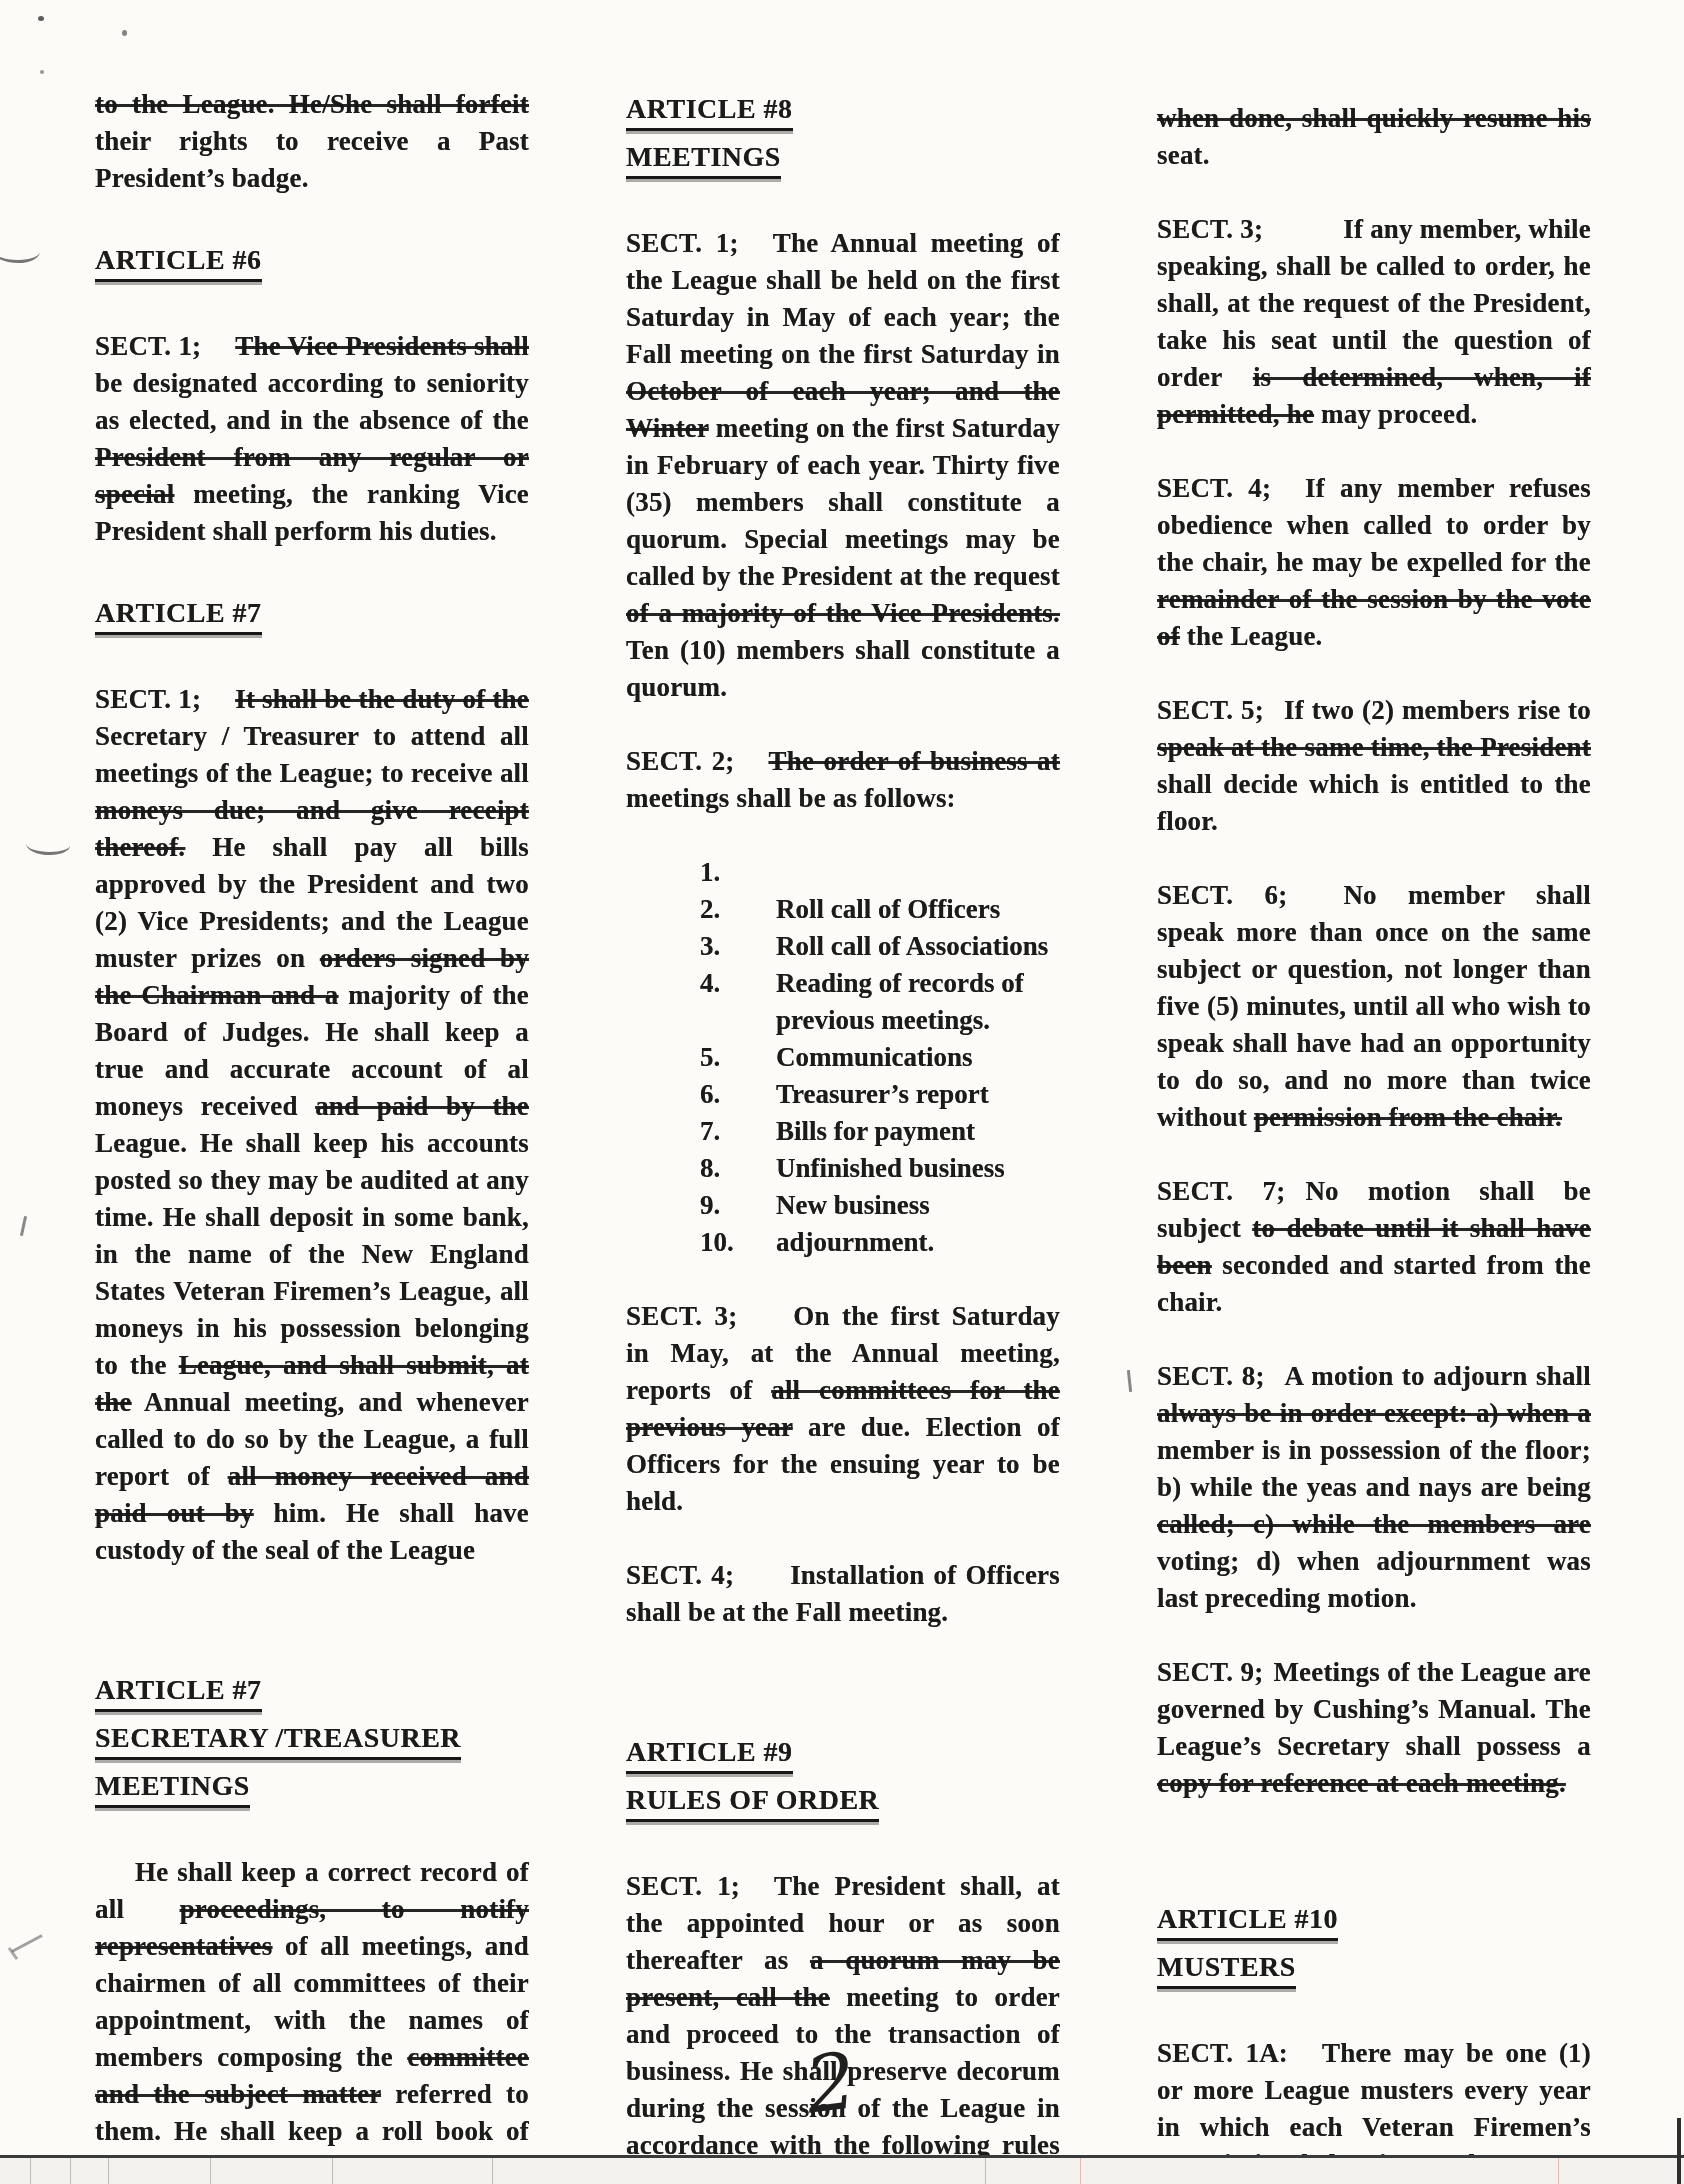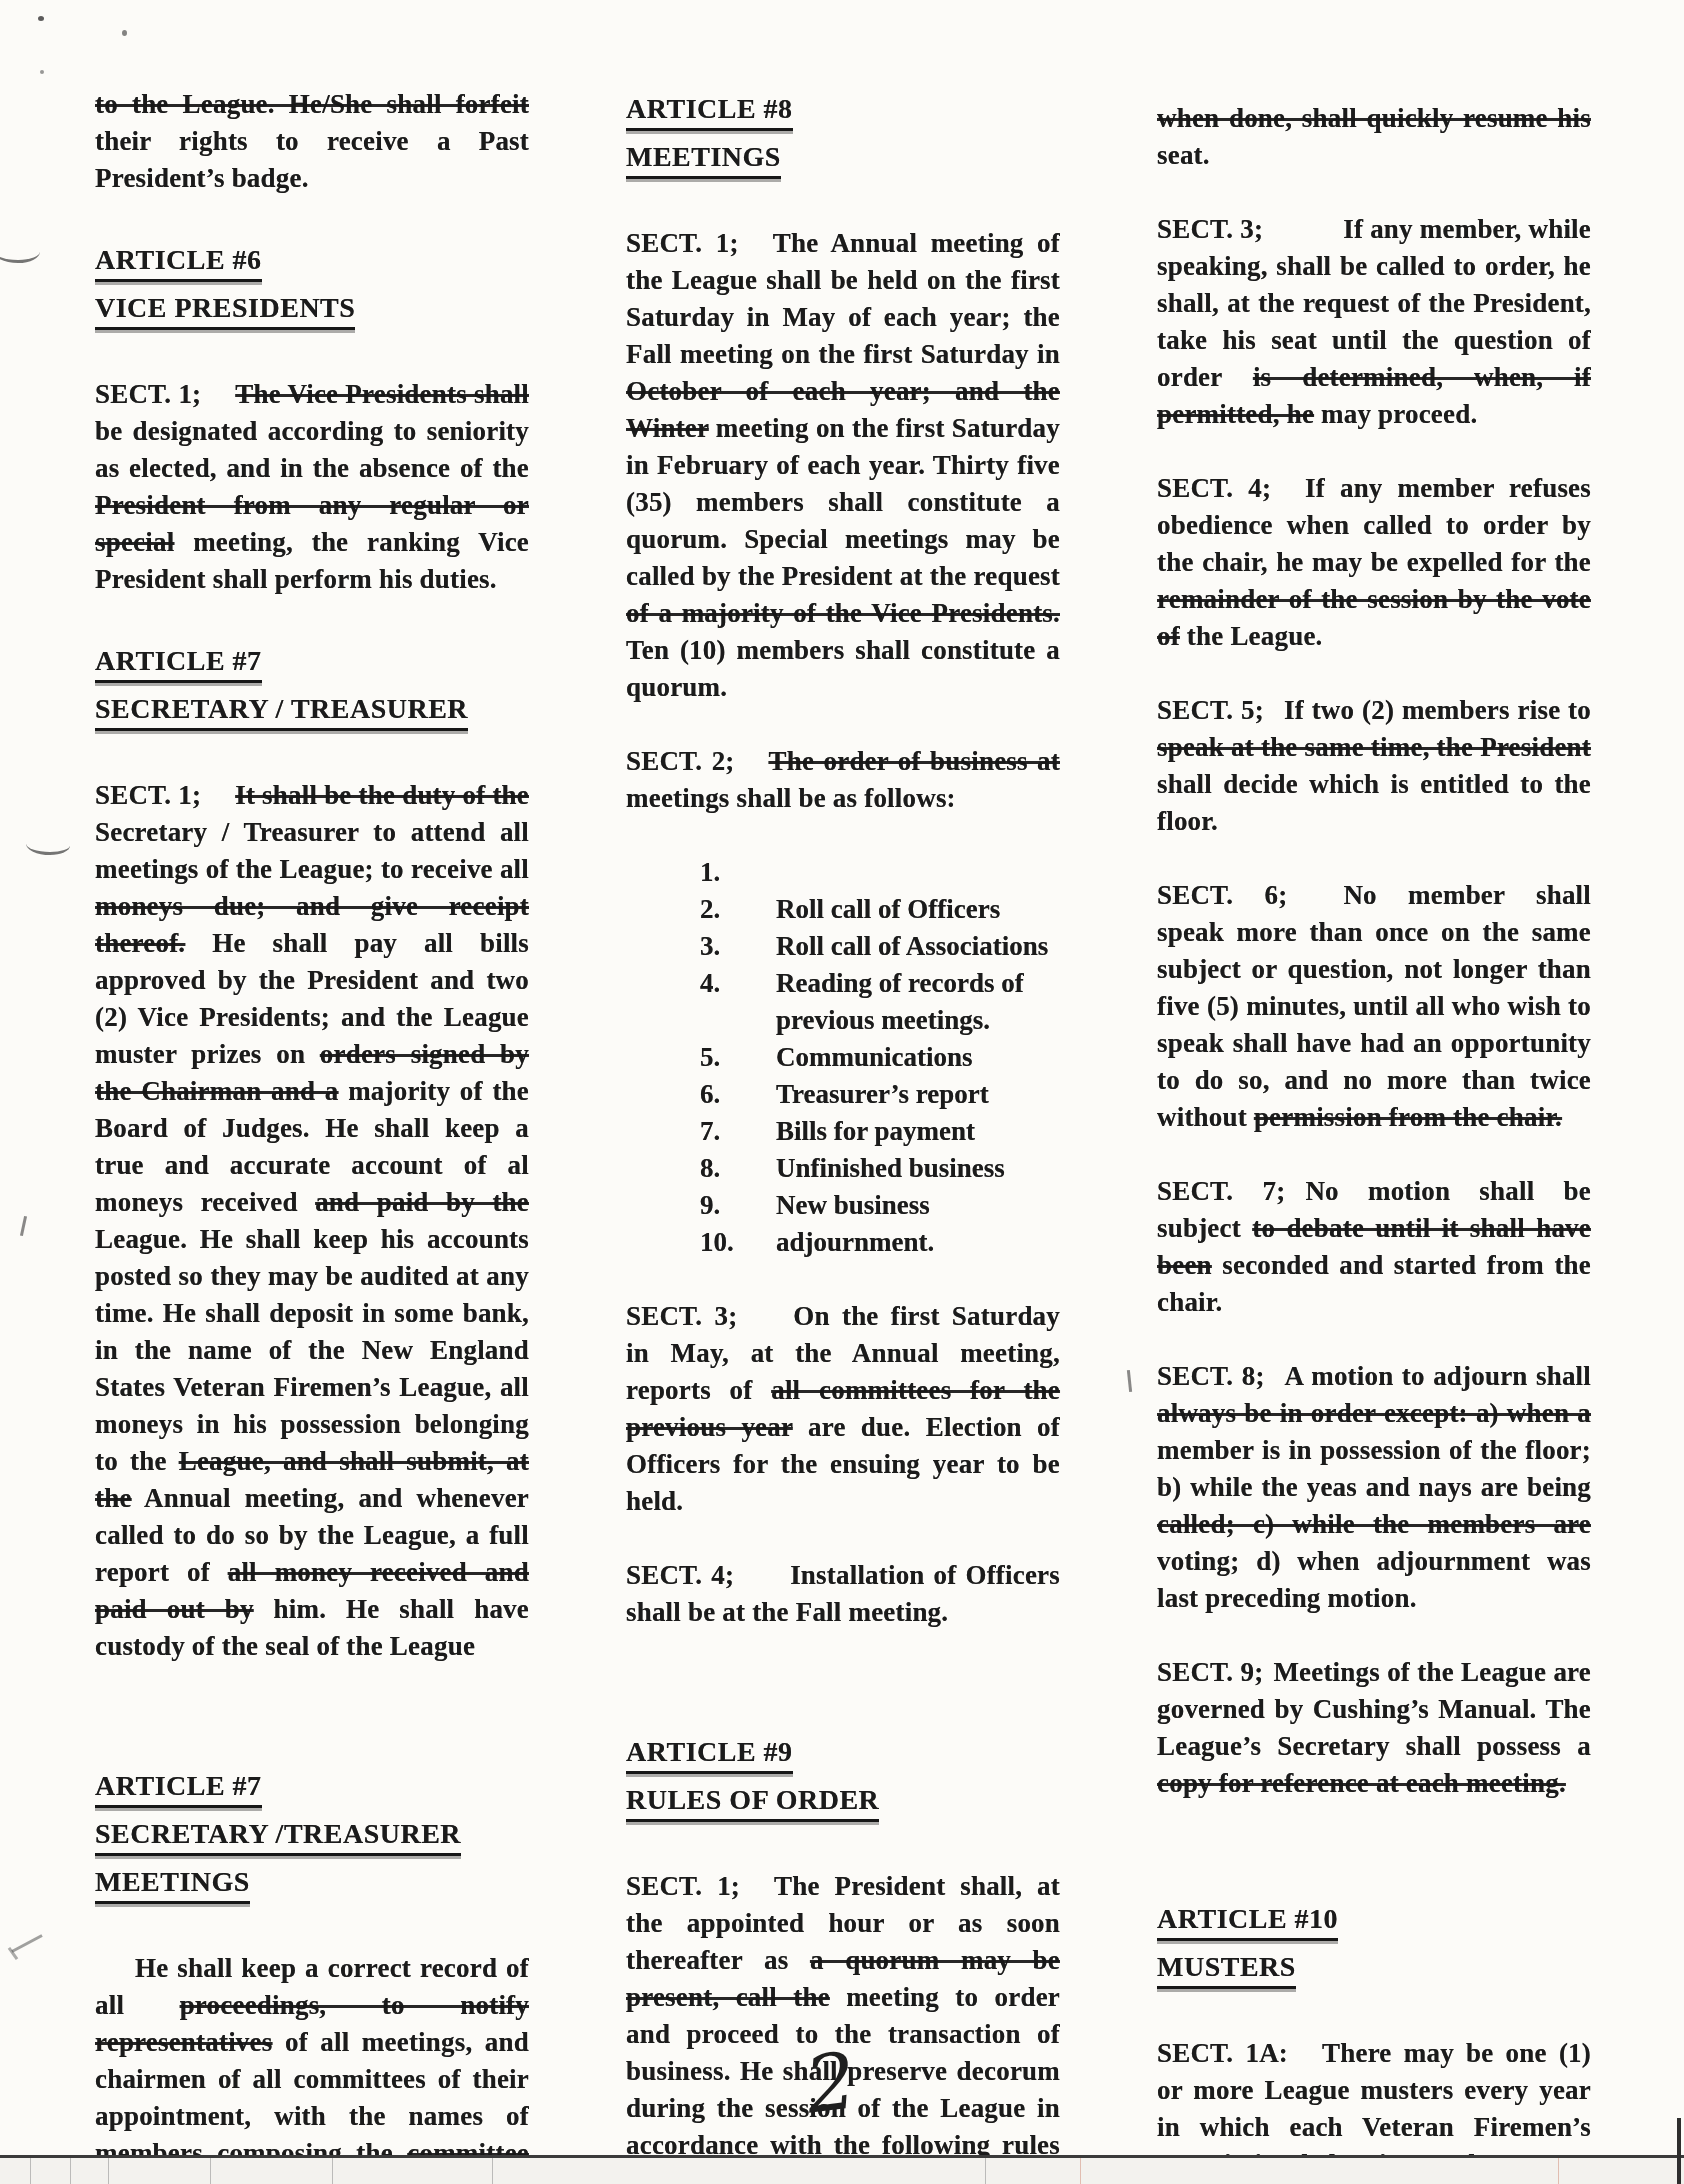--- a/index.html
+++ b/index.html
@@ -92,26 +92,24 @@
 </head>
 <body>
 
 <div class="page">
 
   <div class="columns" id="columns">
       <div class="column col-1">
         <p class="para"><span class="struck">to the League. He/She shall forfeit</span><span class=""> their rights to receive a Past President’s badge.</span></p>
         <div class="heading">
           <div class="h-row"><span class="h-line">ARTICLE #6</span></div>
-          <div class="h-row"><span class="h-line">VICE PRESIDENTS</span></div>
         </div>
         <p class="para"><span class="sect-label">SECT. 1;</span><span class="sect-gap">&nbsp;</span><span class="struck">The Vice Presidents shall</span><span class=""> be designated according to seniority as elected, and in the absence of the </span><span class="struck">President from any regular or special</span><span class=""> meeting, the ranking Vice President shall perform his duties.</span></p>
         <div class="heading">
           <div class="h-row"><span class="h-line">ARTICLE #7</span></div>
-          <div class="h-row"><span class="h-line">SECRETARY / TREASURER</span></div>
         </div>
         <p class="para"><span class="sect-label">SECT. 1;</span><span class="sect-gap">&nbsp;</span><span class="struck">It shall be the duty of the</span><span class=""> Secretary / Treasurer to attend all meetings of the League; to receive all </span><span class="struck">moneys due; and give receipt thereof.</span><span class=""> He shall pay all bills approved by the President and two (2) Vice Presidents; and the League muster prizes on </span><span class="struck">orders signed by the Chairman and a</span><span class=""> majority of the Board of Judges.  He shall keep a true and accurate account of al moneys received </span><span class="struck">and paid by the</span><span class=""> League.  He shall keep his accounts posted so they may be audited at any time.  He shall deposit in some bank, in the name of the New England States Veteran Firemen’s League, all moneys in his possession belonging to the </span><span class="struck">League, and shall submit, at the</span><span class=""> Annual meeting, and whenever called to do so by the League, a full report of </span><span class="struck">all money received and paid out by</span><span class=""> him.  He shall have custody of the seal of the League</span></p>
         <div class="heading sp-large">
           <div class="h-row"><span class="h-line">ARTICLE #7</span></div>
           <div class="h-row"><span class="h-line">SECRETARY /TREASURER</span></div>
           <div class="h-row"><span class="h-line">MEETINGS</span></div>
         </div>
         <p class="para indent"><span class="">He shall keep a correct record of all </span><span class="struck">proceedings, to notify representatives</span><span class=""> of all meetings, and chairmen of all committees of their appointment, with the names of members composing the </span><span class="struck">committee and the subject matter</span><span class=""> referred to them.  He shall keep a roll book of Members, Delegates, and </span></p>
       </div>
       <div class="column col-2">

